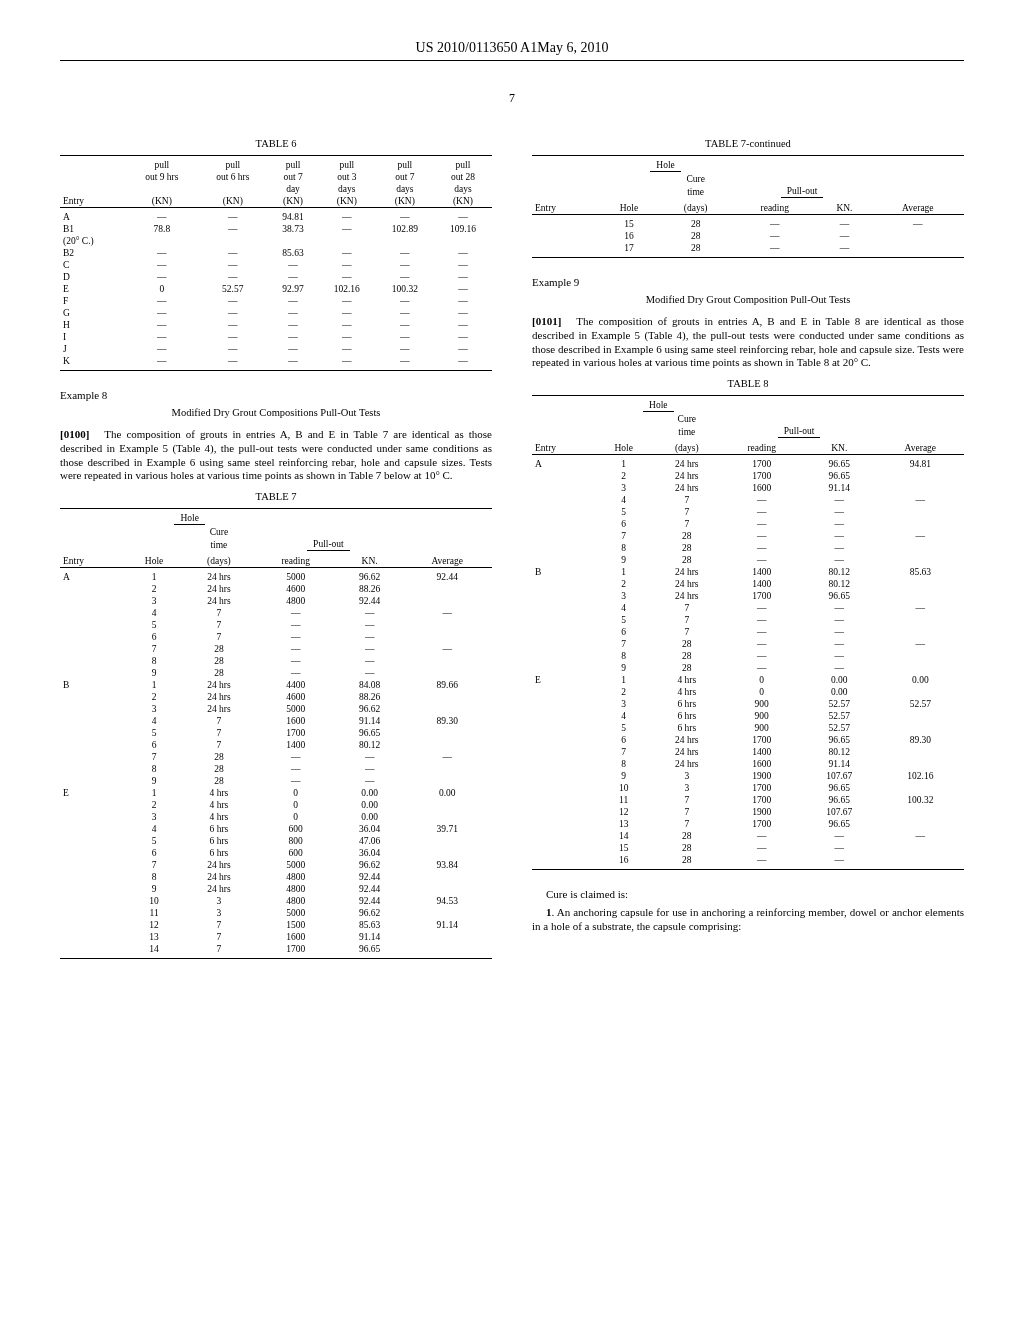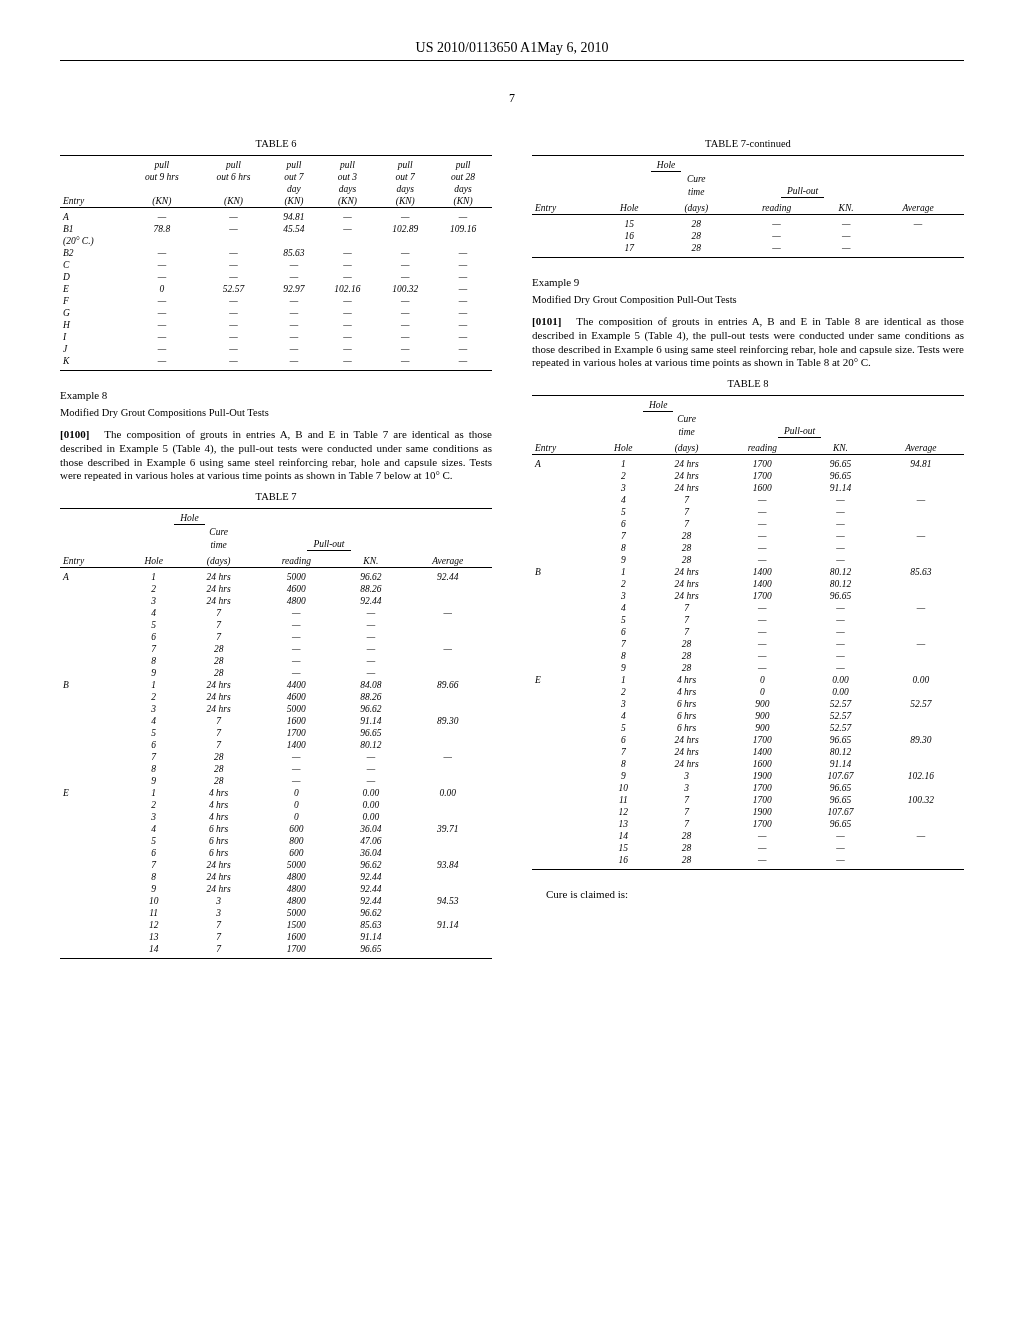--- a/index.html
+++ b/index.html
@@ -37,39 +37,38 @@
   .table-title {
     text-align: center;
     font-size: 10.5px;
     margin: 8px 0 6px 0;
   }
   table {
     border-collapse: collapse;
     width: 100%;
     font-size: 9.5px;
     margin-bottom: 14px;
-    font-style: italic;
   }
   .rule-top { border-top: 1.5px solid #000; }
   .rule-mid { border-top: 1px solid #000; }
   .rule-bot { border-bottom: 1.5px solid #000; }
   td, th {
     padding: 1px 3px;
     font-weight: normal;
     text-align: center;
     white-space: nowrap;
   }
   .left { text-align: left; }
   .example-title {
     text-align: left;
     font-size: 11px;
     margin: 18px 0 6px 0;
   }
   .example-sub {
-    text-align: left;
+    text-align: center;
     font-size: 10.5px;
     margin-bottom: 10px;
   }
   .para {
     font-size: 11px;
     line-height: 1.25;
     text-align: justify;
     margin-bottom: 8px;
   }
   .para .num {
@@ -145,21 +144,21 @@
             <td>—</td>
             <td>94.81</td>
             <td>—</td>
             <td>—</td>
             <td>—</td>
           </tr>
           <tr>
             <td class="left">B1</td>
             <td>78.8</td>
             <td>—</td>
-            <td>45.54</td>
+            <td>38.73</td>
             <td>—</td>
             <td>102.89</td>
             <td>109.16</td>
           </tr>
           <tr>
             <td class="left">(20° C.)</td>
             <td></td>
             <td></td>
             <td></td>
             <td></td>
@@ -968,15 +967,18 @@
             <td>—</td>
             <td></td>
           </tr>
           <tr class="rule-bot spacer-row">
             <td colspan="6"></td>
           </tr>
         </tbody>
       </table>
 
     <div class="claims-h">Cure is claimed is:</div>
+    <div class="claims">
+      <b>1</b><span>. An anchoring capsule for use in anchoring a reinforcing member, dowel or anchor elements in a hole of a substrate, the capsule comprising:</span>
+    </div>
 
   </div>
 </div>
 
 </body></html>

